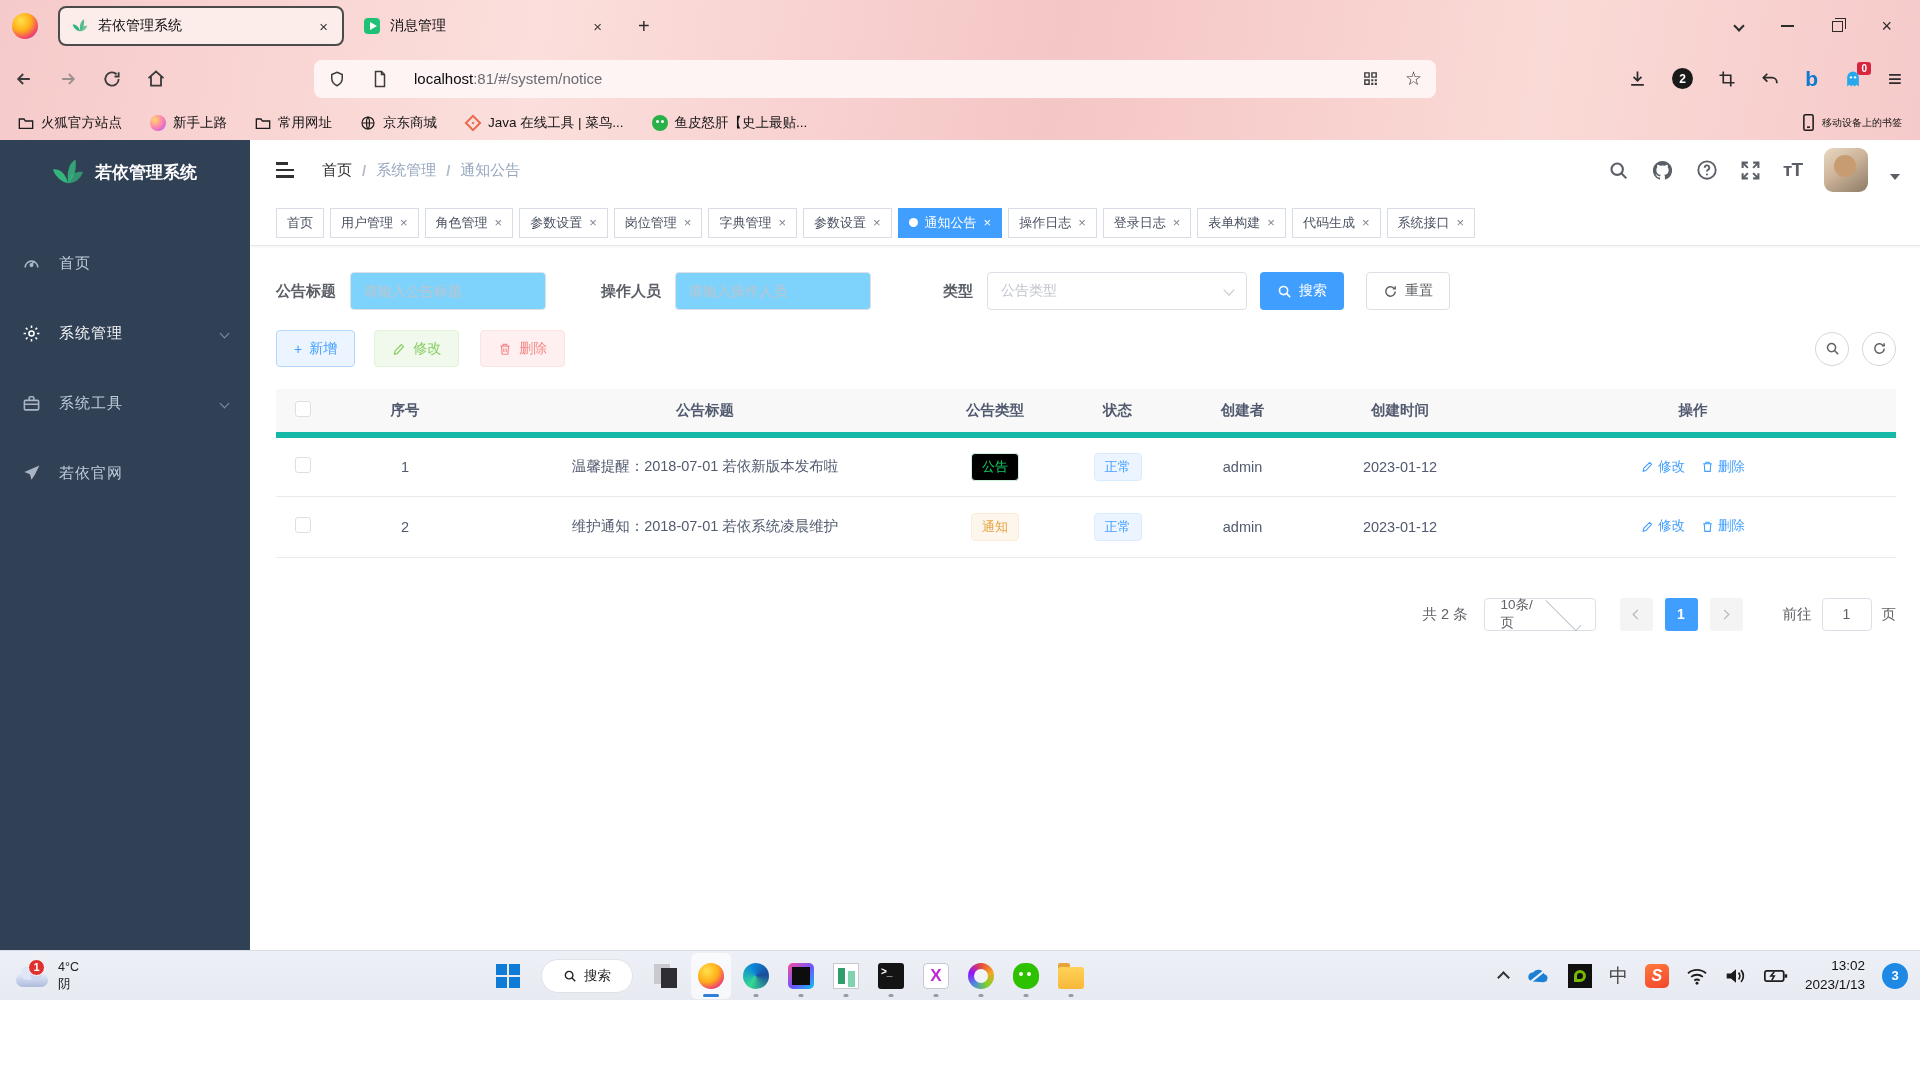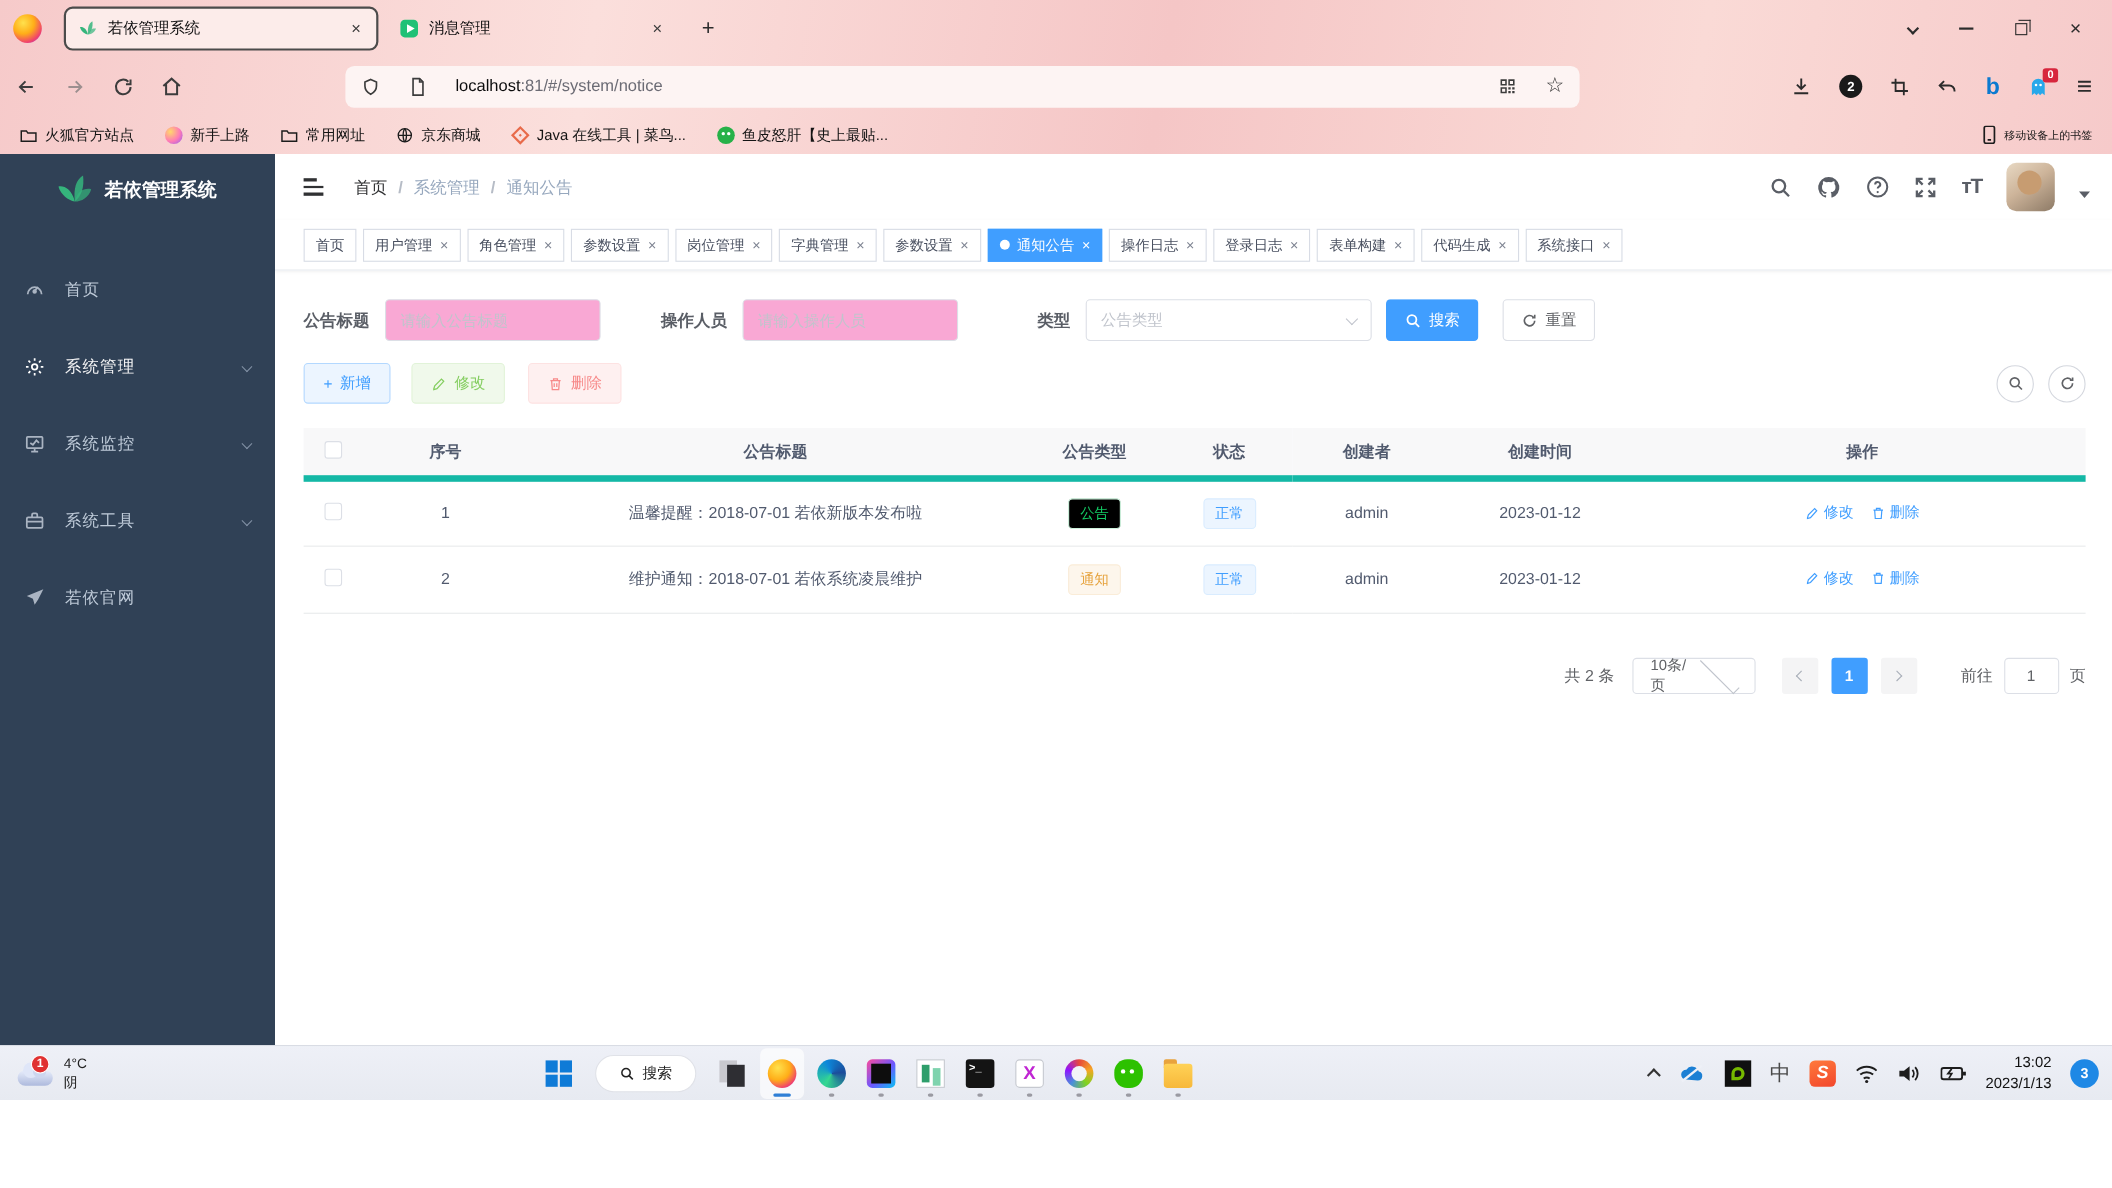--- a/index.html
+++ b/index.html
@@ -96,21 +96,21 @@
     border: 1px solid #d8dce5; color: #495060; font-size: 13px; white-space: nowrap; }
   .tag .tag-close { font-size: 13px; color: #7d8391; }
   .tag.active { background: #409eff; border-color: #409eff; color: #fff; }
   .tag.active .tag-close { color: #fff; }
   .tag-dot { width: 9px; height: 9px; border-radius: 50%; background: #fff; }
 
   .content { flex: 1; padding: 26px 24px 0 26px; }
   .filter-row { display: flex; align-items: center; }
   .f-label { font-weight: bold; font-size: 15px; color: #5a5e66; margin-right: 14px; white-space: nowrap; }
   .f-input { width: 196px; height: 38px; border: 1px solid #dcdfe6; border-radius: 4px; padding: 0 13px; font-size: 14px;
-    color: #606266; outline: none; font-family: inherit; background: #f9a8d4; }
+    color: #606266; outline: none; font-family: inherit; background: #7dd3fc; }
   .f-input::placeholder { color: #c0c4cc; }
   .f-select { width: 260px; height: 38px; border: 1px solid #dcdfe6; border-radius: 4px; padding: 0 13px; display: flex;
     align-items: center; background: #fff; }
   .f-select .sel-ph { color: #c0c4cc; font-size: 14px; flex: 1; }
   .sel-chev { width: 8px; height: 8px; border-right: 1.6px solid #c0c4cc; border-bottom: 1.6px solid #c0c4cc; transform: rotate(45deg); margin-top: -3px; }
   .ml55 { margin-left: 55px; } .ml120 { margin-left: 72px; } .ml13 { margin-left: 13px; } .ml22 { margin-left: 22px; }
   .btn { height: 38px; border-radius: 4px; display: inline-flex; align-items: center; gap: 7px; font-size: 14px;
     padding: 0 16px; border: 1px solid transparent; white-space: nowrap; }
   .btn-primary { background: #409eff; color: #fff; }
   .btn-default { background: #fff; border-color: #dcdfe6; color: #606266; }
@@ -362,29 +362,20 @@
               <circle cx="12" cy="14" r="1.6" fill="currentColor"></circle>
             </svg>
           <span class="mi-label">首页</span>
         </div>
         <div class="menu-item bright">
           <svg class="mi-icon" width="19" height="19" viewBox="0 0 24 24" fill="none" stroke="#fff" stroke-width="2">
               <circle cx="12" cy="12" r="3.2"></circle>
               <path d="M12 2v3M12 19v3M2 12h3M19 12h3M4.9 4.9l2.1 2.1M17 17l2.1 2.1M19.1 4.9L17 7M7 17l-2.1 2.1"></path>
             </svg>
           <span class="mi-label">系统管理</span>
-          <span class="mi-chev"></span>
-        </div>
-        <div class="menu-item">
-          <svg class="mi-icon" width="19" height="19" viewBox="0 0 24 24" fill="none" stroke="currentColor" stroke-width="2">
-              <rect x="3" y="4" width="18" height="13" rx="1"></rect>
-              <path d="M7 11l3 2 4-5 3 3"></path>
-              <path d="M12 17v4M8 21h8"></path>
-            </svg>
-          <span class="mi-label">系统监控</span>
           <span class="mi-chev"></span>
         </div>
         <div class="menu-item">
           <svg class="mi-icon" width="19" height="19" viewBox="0 0 24 24" fill="none" stroke="currentColor" stroke-width="2">
               <rect x="3" y="8" width="18" height="12" rx="1.5"></rect>
               <path d="M9 8V5a1.5 1.5 0 0 1 1.5-1.5h3A1.5 1.5 0 0 1 15 5v3M3 13h18"></path>
             </svg>
           <span class="mi-label">系统工具</span>
           <span class="mi-chev"></span>
         </div>

